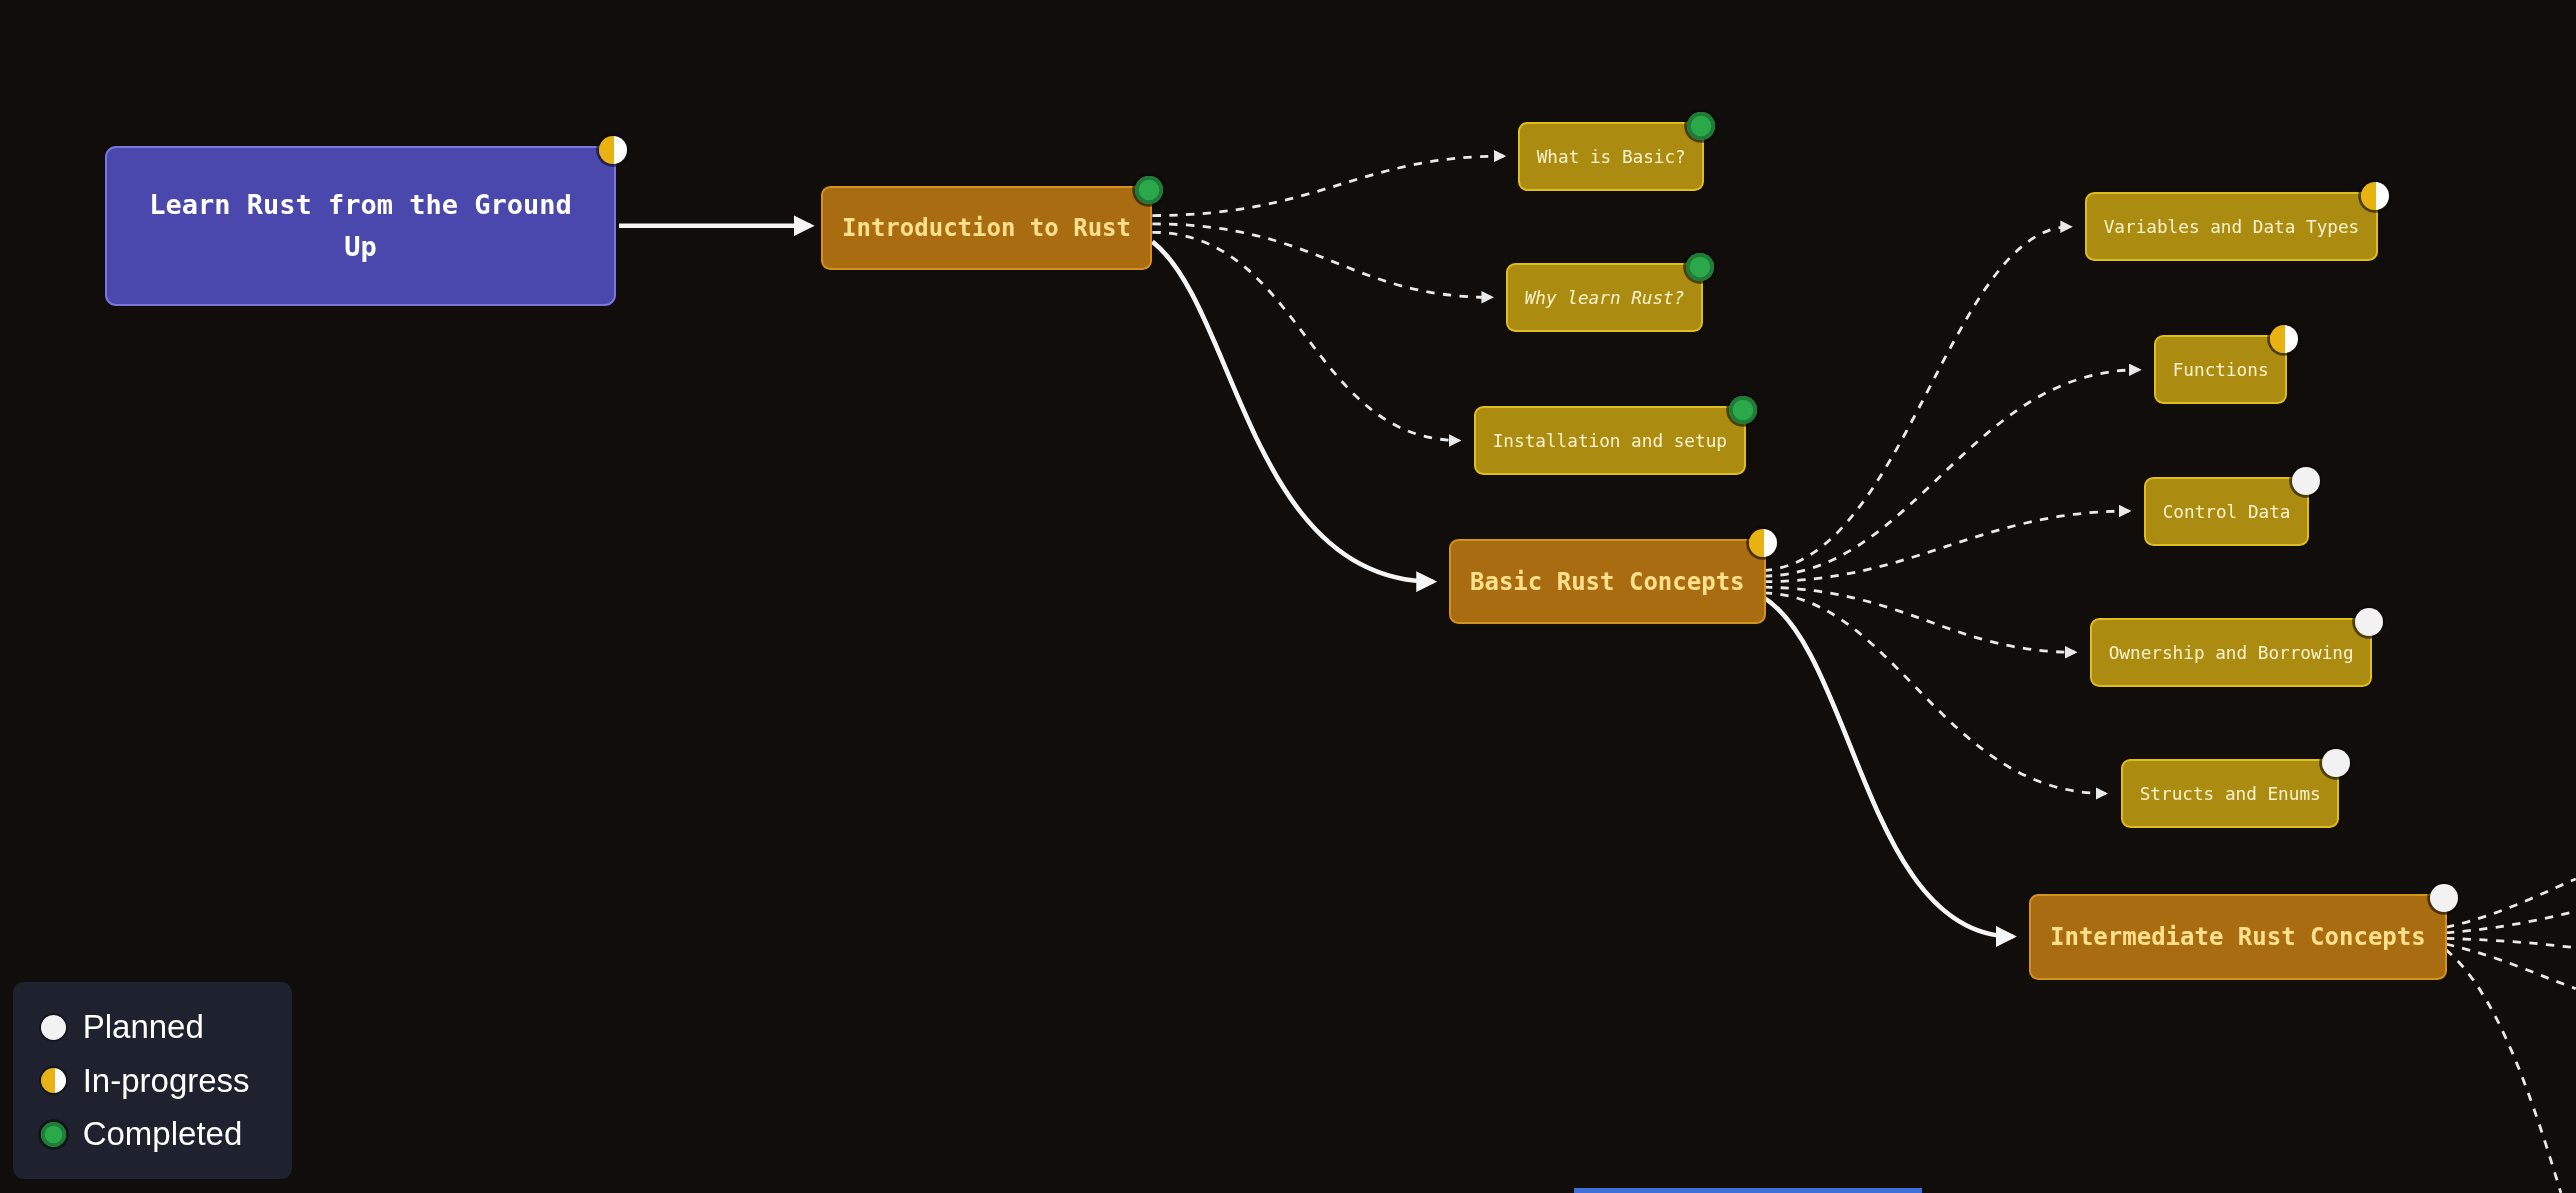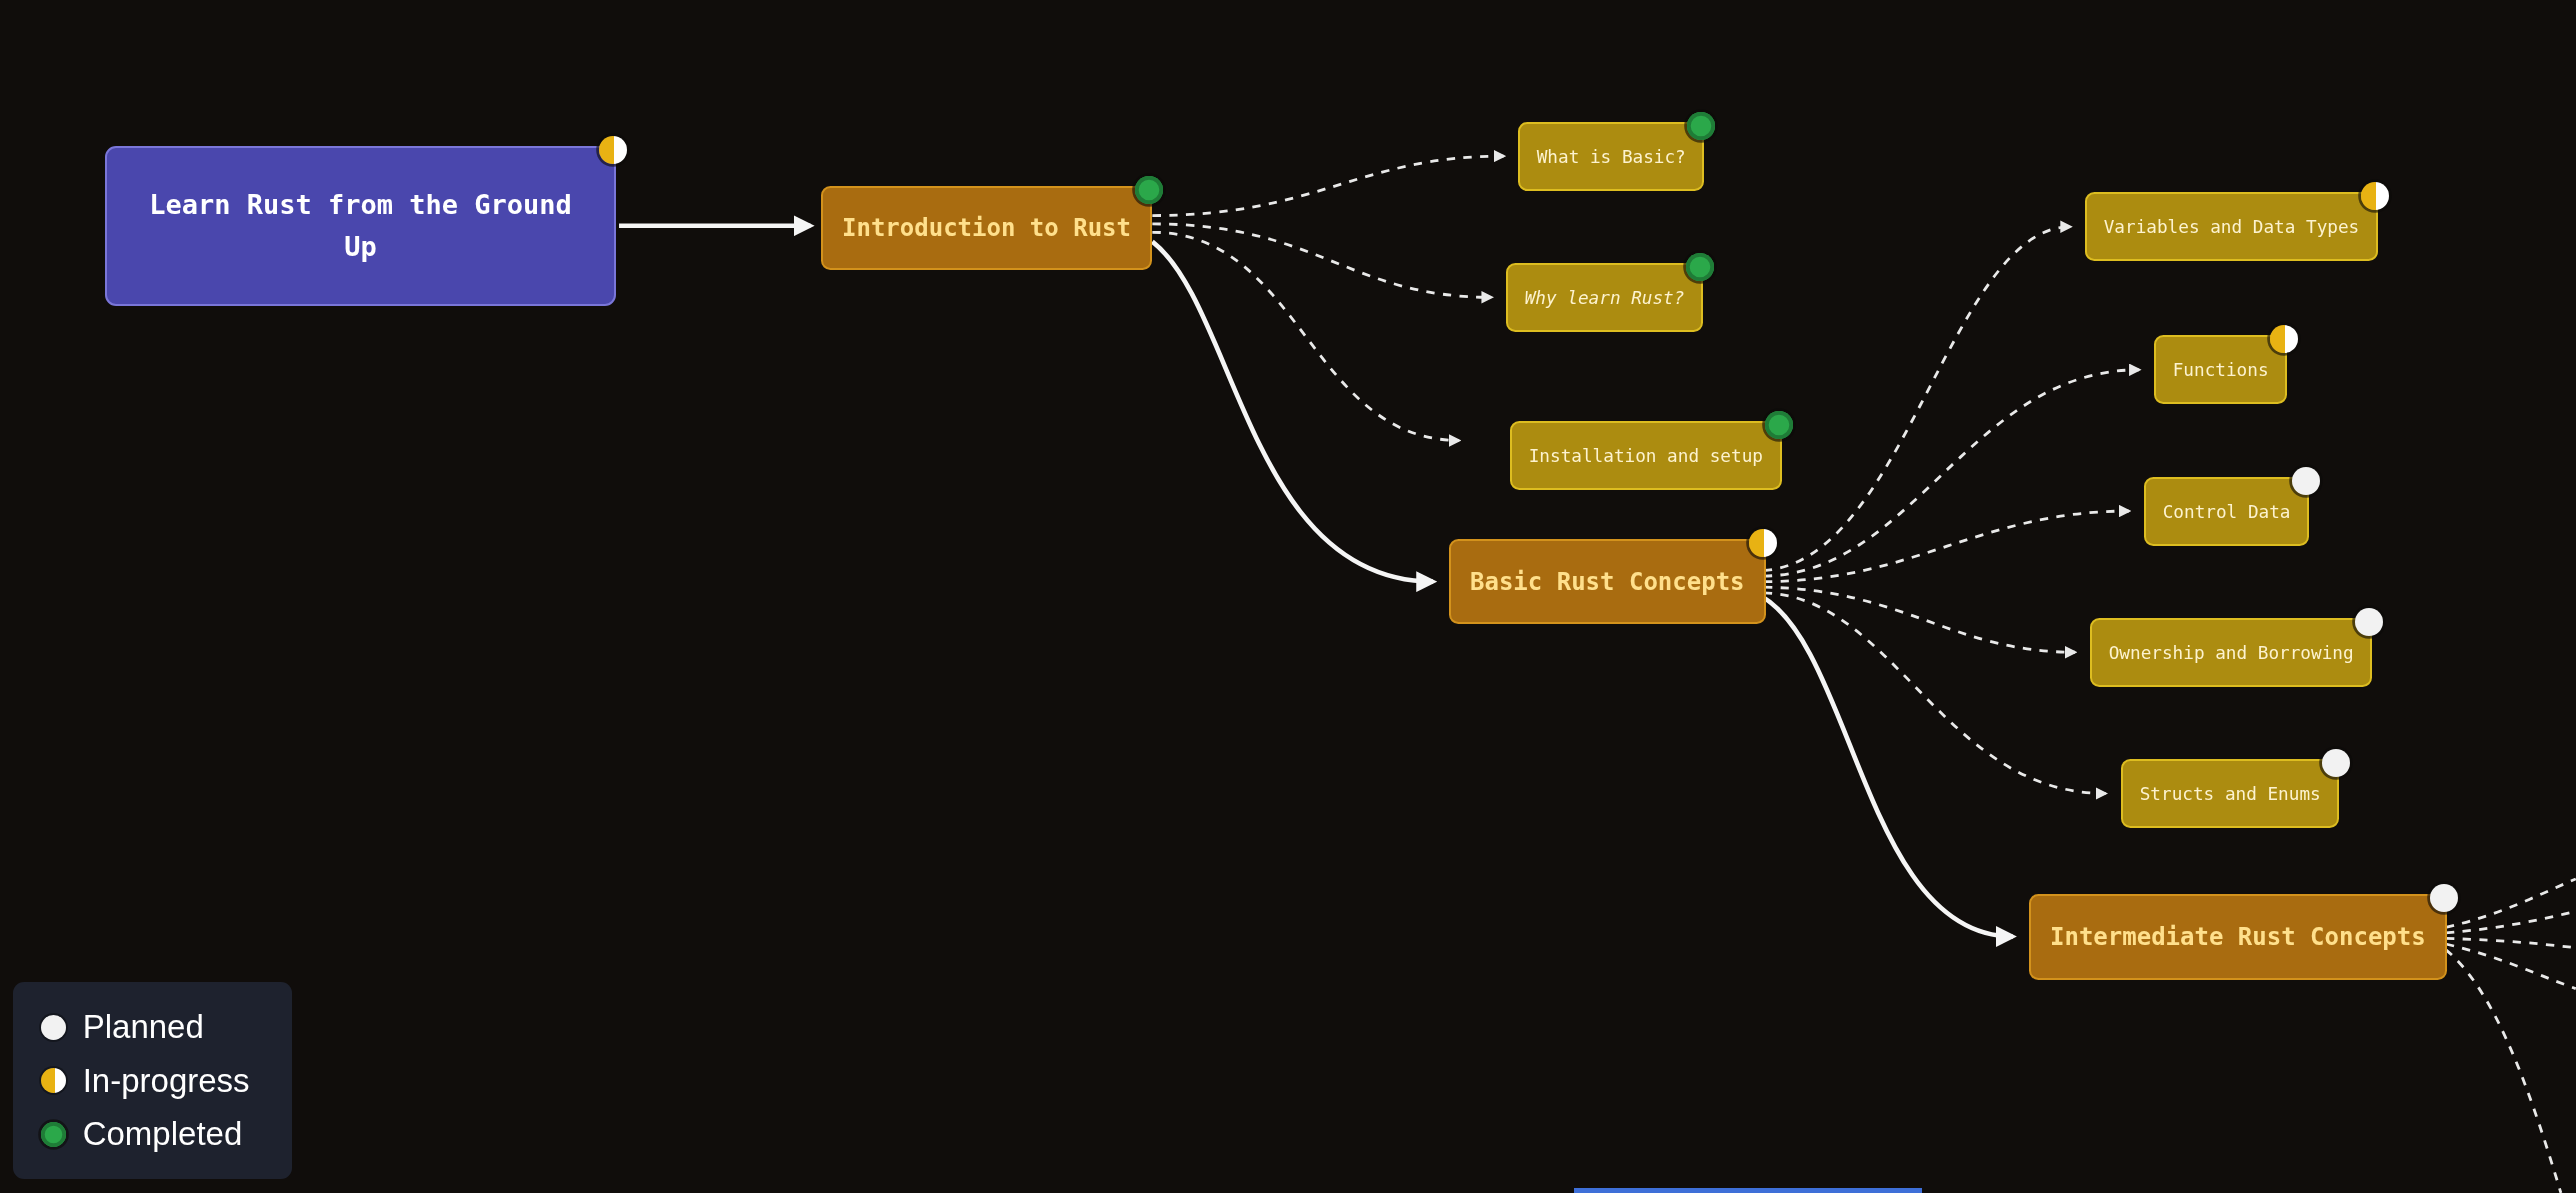--- a/index.html
+++ b/index.html
@@ -99,21 +99,21 @@
 <div class="node node-leaf" style="left:1518px;top:122px;">
   <span>What is Basic?</span>
   <span class="badge" data-status="completed"></span>
 </div>
 
 <div class="node node-leaf" style="left:1506px;top:263px;font-style:italic;">
   <span>Why learn Rust?</span>
   <span class="badge" data-status="completed"></span>
 </div>
 
-<div class="node node-leaf" style="left:1474px;top:421px;margin-left:36px;">
+<div class="node node-leaf" style="left:1474px;top:406px;">
   <span>Installation and setup</span>
   <span class="badge" data-status="completed"></span>
 </div>
 
 <div class="node node-section" style="left:1449px;top:539px;">
   <span>Basic Rust Concepts</span>
   <span class="badge" data-status="in-progress"></span>
 </div>
 
 <div class="node node-leaf" style="left:2085px;top:192px;text-align:center;">

